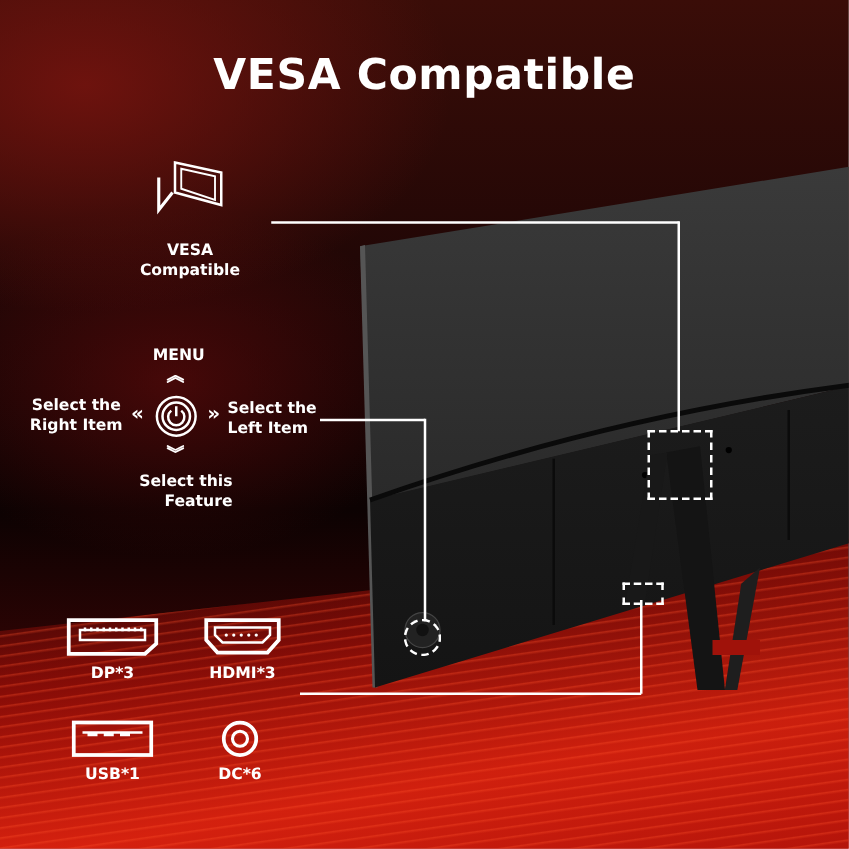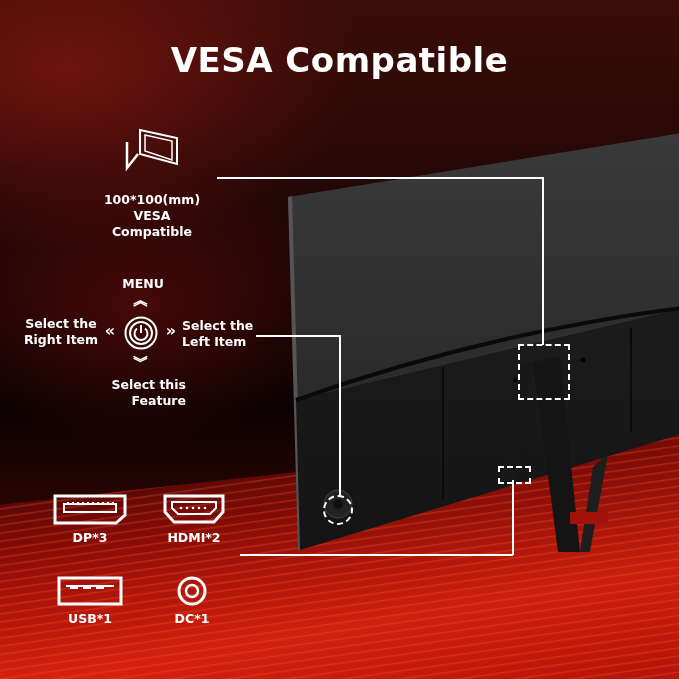--- a/index.html
+++ b/index.html
@@ -72,21 +72,20 @@
 <div class="line" style="left:339px;top:335px;width:1.5px;height:162px;"></div>
 <div class="line" style="left:240px;top:554px;width:273px;height:1.5px;"></div>
 <div class="line" style="left:512px;top:480px;width:1.5px;height:75px;"></div>
 
 <svg style="position:absolute;left:122px;top:124px;" width="60" height="50" viewBox="0 0 60 50">
   <polyline points="5,18 5,44 16,30" stroke="#fff" stroke-width="2.5" fill="none"></polyline>
   <polygon points="18,6 55,14 55,40 18,30" stroke="#fff" stroke-width="2" fill="none"></polygon>
   <polygon points="23,11 50,17 50,36 23,27" stroke="#fff" stroke-width="1.5" fill="none"></polygon>
 </svg>
 <div class="lbl" style="left:92px;top:192px;width:120px;">
-  <div>100*100(mm)</div>
   <div>VESA Compatible</div>
 </div>
 
 <div class="lbl" style="left:113px;top:276px;width:60px;">MENU</div>
 <div class="lbl" style="left:131px;top:292px;width:20px;font-size:16px;">︽</div>
 <svg style="position:absolute;left:124px;top:316px;" width="34" height="34" viewBox="0 0 34 34">
   <circle cx="17" cy="17" r="15.5" stroke="#fff" stroke-width="2" fill="none"></circle>
   <circle cx="17" cy="17" r="11" stroke="#fff" stroke-width="2" fill="none"></circle>
   <path d="M13,12.5 A6.5,6.5 0 1,0 21,12.5" stroke="#fff" stroke-width="2" fill="none"></path>
   <line x1="17" y1="9" x2="17" y2="17" stroke="#fff" stroke-width="2"></line>
@@ -129,30 +128,30 @@
   <path d="M3,3 H61 V19 L52,29 H12 L3,19 Z" stroke="#fff" stroke-width="3" fill="none"></path>
   <path d="M10,9 H54 V15 L48,21 H16 L10,15 Z" stroke="#fff" stroke-width="2" fill="none"></path>
   <g fill="#fff">
       <circle cx="19" cy="15" r="1.3"></circle>
       <circle cx="25" cy="15" r="1.3"></circle>
       <circle cx="31" cy="15" r="1.3"></circle>
       <circle cx="37" cy="15" r="1.3"></circle>
       <circle cx="43" cy="15" r="1.3"></circle>
     </g>
 </svg>
-<div class="lbl" style="left:152px;top:530px;width:84px;">HDMI*2</div>
+<div class="lbl" style="left:152px;top:530px;width:84px;">HDMI*3</div>
 
 <svg style="position:absolute;left:57px;top:576px;" width="66" height="30" viewBox="0 0 66 30">
   <rect x="2" y="2" width="62" height="26" stroke="#fff" stroke-width="3" fill="none"></rect>
   <polyline points="9,10 57,10" stroke="#fff" stroke-width="2"></polyline>
   <g fill="#fff">
       <rect x="13" y="10" width="8" height="3"></rect>
       <rect x="26" y="10" width="8" height="3"></rect>
       <rect x="39" y="10" width="8" height="3"></rect>
     </g>
 </svg>
 <div class="lbl" style="left:50px;top:611px;width:80px;">USB*1</div>
 
 <svg style="position:absolute;left:177px;top:576px;" width="30" height="30" viewBox="0 0 30 30">
   <circle cx="15" cy="15" r="13" stroke="#fff" stroke-width="3" fill="none"></circle>
   <circle cx="15" cy="15" r="6" stroke="#fff" stroke-width="2.5" fill="none"></circle>
 </svg>
-<div class="lbl" style="left:157px;top:611px;width:70px;">DC*1</div>
+<div class="lbl" style="left:157px;top:611px;width:70px;">DC*6</div>
 
 </body></html>

